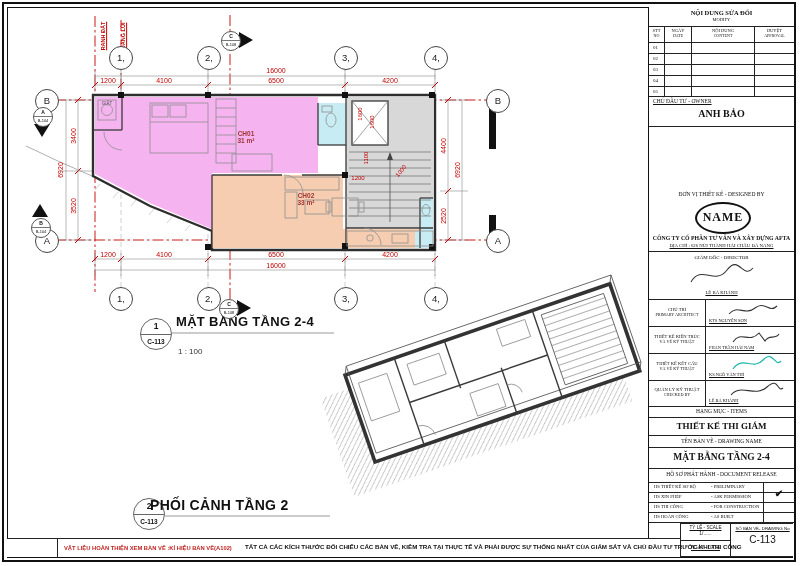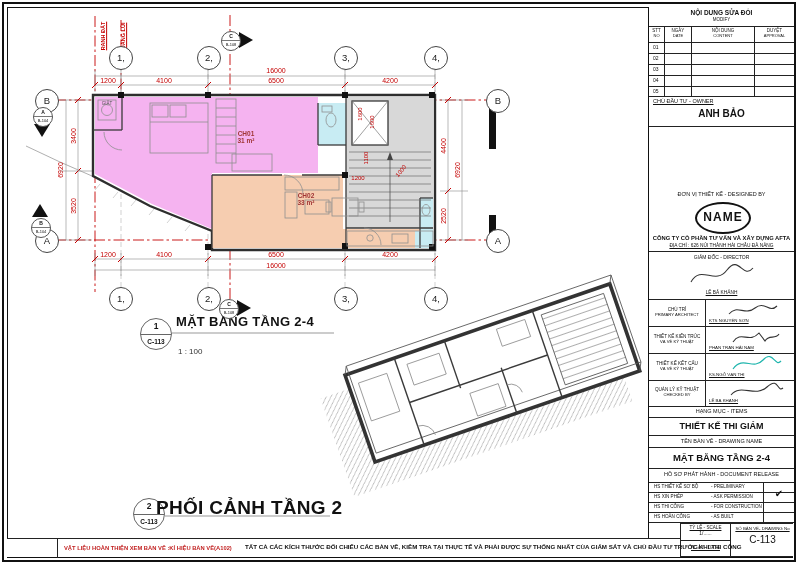--- a/index.html
+++ b/index.html
@@ -22,21 +22,21 @@
   .secc{position:absolute;width:18px;height:18px;border:1px solid #555;border-radius:50%;
         background:#fff;text-align:center;z-index:3;}
   .secc .no{font-size:5px;font-weight:bold;line-height:8px;border-bottom:.5px solid #777;}
   .secc .sh{font-size:4px;line-height:8px;}
   .vtitle{font-size:13px;font-weight:bold;letter-spacing:.3px;}
   .vscale{font-size:8px;color:#333;}
   .room{color:#a03535;font-weight:bold;text-align:center;}
   
   .tb{position:absolute;left:648px;top:7px;width:145px;height:550px;background:#fff;
       border-left:1.5px solid #111;box-sizing:border-box;}
-  .sec{position:absolute;left:0;width:145px;border-bottom:1px solid #222;box-sizing:border-box;}
+  .sec{position:absolute;left:0;width:145px;border-bottom:1px solid #222;box-sizing:border-box;font-family:Liberation Serif, serif;}
   .u{text-decoration:underline;}
   .cell{position:absolute;box-sizing:border-box;}
   .hline{border-bottom:1px solid #222;}
   .sig{stroke:#333;fill:none;stroke-width:1.1;}
   .frame-outer{position:absolute;left:2px;top:2px;width:794px;height:560px;border:2px solid #111;box-sizing:border-box;}
   .frame-inner{position:absolute;left:7px;top:7px;width:786px;height:551px;border:1px solid #111;box-sizing:border-box;}
   .check{font-size:10px;font-weight:bold;}
 </style>
 </head>
 <body>
@@ -330,21 +330,21 @@
     <div class="no">1</div>
     <div class="sh">C-113</div>
   </div>
   <div class="t vtitle" style="left:176px;top:315px">MẶT BẰNG TẦNG 2-4</div>
   <div class="t vscale" style="left:178px;top:348px">1 : 100</div>
 
   <div class="refc" style="left:133px;top:498px">
     <div class="no">2</div>
     <div class="sh">C-113</div>
   </div>
-  <div class="t vtitle" style="left:156px;top:498px;font-size:19px">PHỐI CẢNH TẦNG 2</div>
+  <div class="t vtitle" style="left:150px;top:498px;font-size:14px">PHỐI CẢNH TẦNG 2</div>
 
   <div class="tb">
 
     <div class="sec" style="top:0;height:90px">
       <div class="t" style="left:0;top:3px;width:145px;text-align:center;font-size:6.5px;font-weight:bold">NỘI DUNG SỬA ĐỔI</div>
       <div class="t" style="left:0;top:11px;width:145px;text-align:center;font-size:4.5px">MODIFY</div>
       <div class="cell hline" style="left:0;top:19px;width:145px;height:0"></div>
       <div class="cell" style="left:0;top:19px;width:16px;height:71px;border-right:1px solid #222;text-align:center">
         <div style="font-size:4.5px;margin-top:2px">STT</div>
         <div style="font-size:4px">NO</div>

